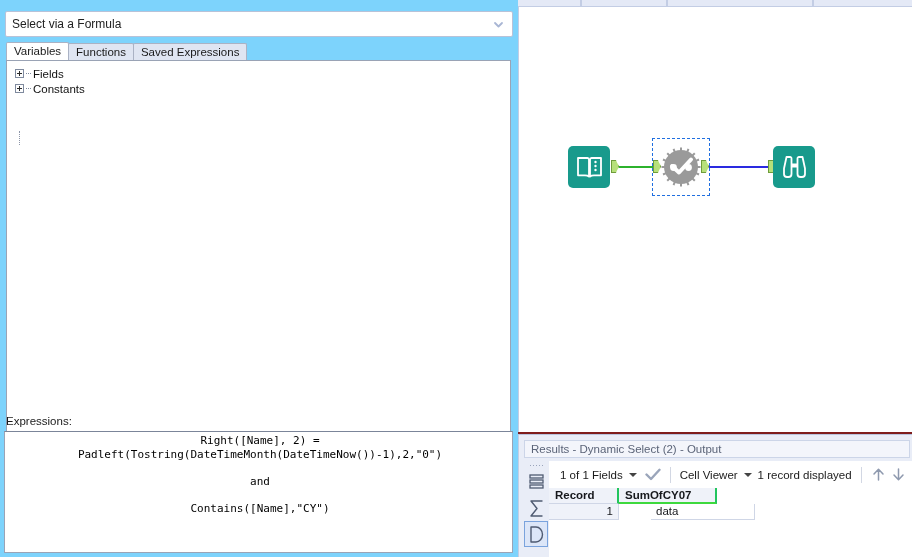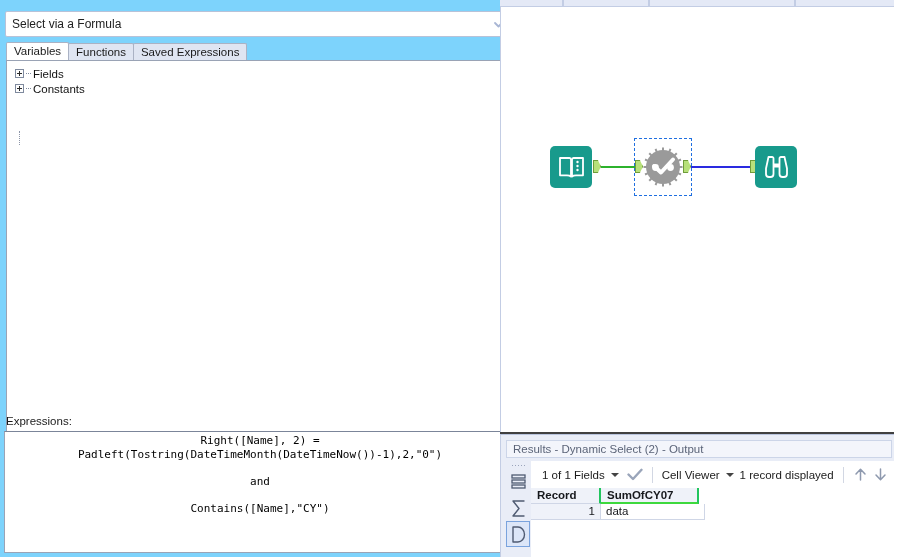--- a/index.html
+++ b/index.html
@@ -136,23 +136,23 @@
     font-family: "DejaVu Sans Mono", "Liberation Mono", monospace;
     font-size: 11px;
     line-height: 13.6px;
     color: #000000;
     white-space: pre;
     text-align: center;
   }
 
   
   #right-panel {
-    position: absolute; left: 500px; top: 0;
+    position: absolute; left: 518px; top: 0;
     width: 394px; height: 557px;
-    background: #404040;
+    background: #7f1d1d;
   }
 
   
   .mini-tabbar {
     position: absolute; left: 0; top: 0;
     width: 394px; height: 7px;
     background: #ffffff;
   }
   .mini-tab {
     position: absolute; top: 0; height: 7px;
@@ -312,21 +312,21 @@
   .grid-row { display: flex; height: 16px; }
   .gc {
     font-size: 11.5px;
     color: #16181c;
     line-height: 15px;
     border-right: 1px solid #cfd6e6;
     border-bottom: 1px solid #cfd6e6;
     overflow: hidden; white-space: nowrap;
   }
   .gc.c-record { width: 70px; text-align: right; padding-right: 5px; background: #eff2f9; }
-  .gc.c-field  { width: 104px; padding-left: 5px; background: #ffffff; }
+  .gc.c-field  { width: 104px; padding-left: 5px; background: #ffffff; margin-left: 32px; }
   .gc.c-pad    { flex: 1; border: none; background: #ffffff; }
 </style>
 </head>
 <body>
 
 <div id="root">
 
   <div id="left-panel">
 
     <div class="formula-select">

